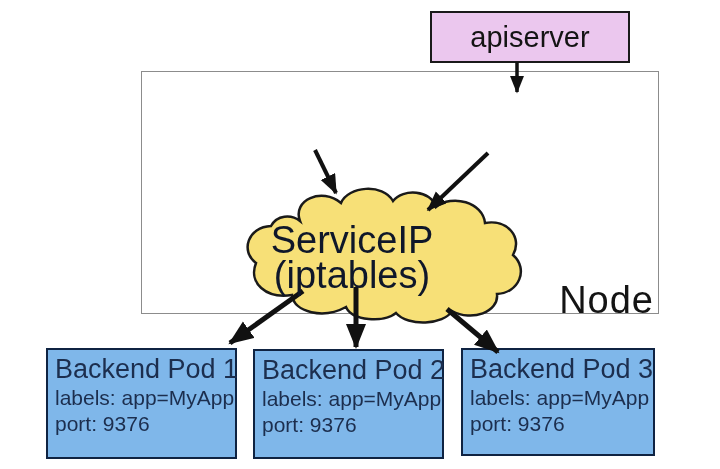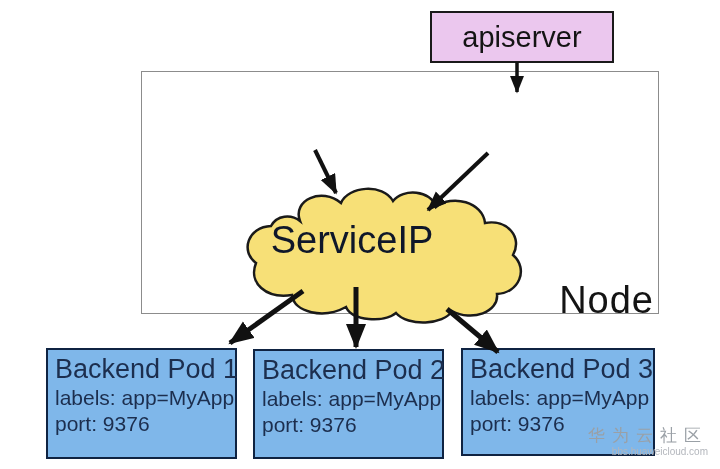--- a/index.html
+++ b/index.html
@@ -15,21 +15,21 @@
   .node-label{
     position:absolute;right:4px;bottom:-6px;
     font-size:38px;color:var(--text_dark);letter-spacing:1px;line-height:1;
   }
   
   .box{
     position:absolute;display:flex;align-items:center;justify-content:center;
     border:2px solid var(--box_border);box-sizing:border-box;z-index:2;
     font-size:29px;color:var(--text_dark);
   }
-  .apiserver{left:430px;top:11px;width:184px;height:52px;background:var(--apiserver_bg);}
+  .apiserver{left:430px;top:11px;width:200px;height:52px;background:var(--apiserver_bg);}
   .client{left:183px;top:95px;width:190px;height:54px;background:var(--client_bg);}
   .kubeproxy{left:413px;top:97px;width:213px;height:55px;background:var(--kubeproxy_bg);}
   
   .overlay{position:absolute;left:0;top:0;width:720px;height:469px;z-index:3;pointer-events:none;}
   .cloud-shape{fill:var(--cloud_bg);stroke:#1a1a1a;stroke-width:2.5;}
   .arrow{stroke:var(--arrow);fill:none;}
   .ah{fill:var(--arrow);}
   
   .cloud-text{position:absolute;left:252px;width:200px;text-align:center;z-index:4;
     font-size:38px;color:#0f172a;line-height:1;}
@@ -90,35 +90,32 @@
 
     <line class="arrow" x1="517" y1="62" x2="517" y2="92" stroke-width="3.5" marker-end="url(#ah)"></line>
     <line class="arrow" x1="315" y1="150" x2="336" y2="193" stroke-width="4" marker-end="url(#ah)"></line>
     <line class="arrow" x1="488" y1="153" x2="428" y2="210" stroke-width="4" marker-end="url(#ah)"></line>
     <line class="arrow" x1="303" y1="291" x2="230" y2="343" stroke-width="5" marker-end="url(#ah)"></line>
     <line class="arrow" x1="356" y1="287" x2="356" y2="347" stroke-width="5" marker-end="url(#ah)"></line>
     <line class="arrow" x1="447" y1="309" x2="498" y2="352" stroke-width="5" marker-end="url(#ah)"></line>
   </svg>
 
   <div class="cloud-text cloud-line1">ServiceIP</div>
+  <div class="cloud-text cloud-line2">(iptables)</div>
 
   <div class="pod pod1">
     <div class="pod-title">Backend Pod 1</div>
     <div class="pod-line">labels: app=MyApp</div>
     <div class="pod-line">port: 9376</div>
   </div>
   <div class="pod pod2">
     <div class="pod-title">Backend Pod 2</div>
     <div class="pod-line">labels: app=MyApp</div>
     <div class="pod-line">port: 9376</div>
   </div>
   <div class="pod pod3">
     <div class="pod-title">Backend Pod 3</div>
     <div class="pod-line">labels: app=MyApp</div>
     <div class="pod-line">port: 9376</div>
   </div>
 
-  <div class="watermark">
-    <div class="wm-main">华为云社区</div>
-    <div class="wm-sub">bbs.huaweicloud.com</div>
-  </div>
 
 </div>
 
 </body></html>

